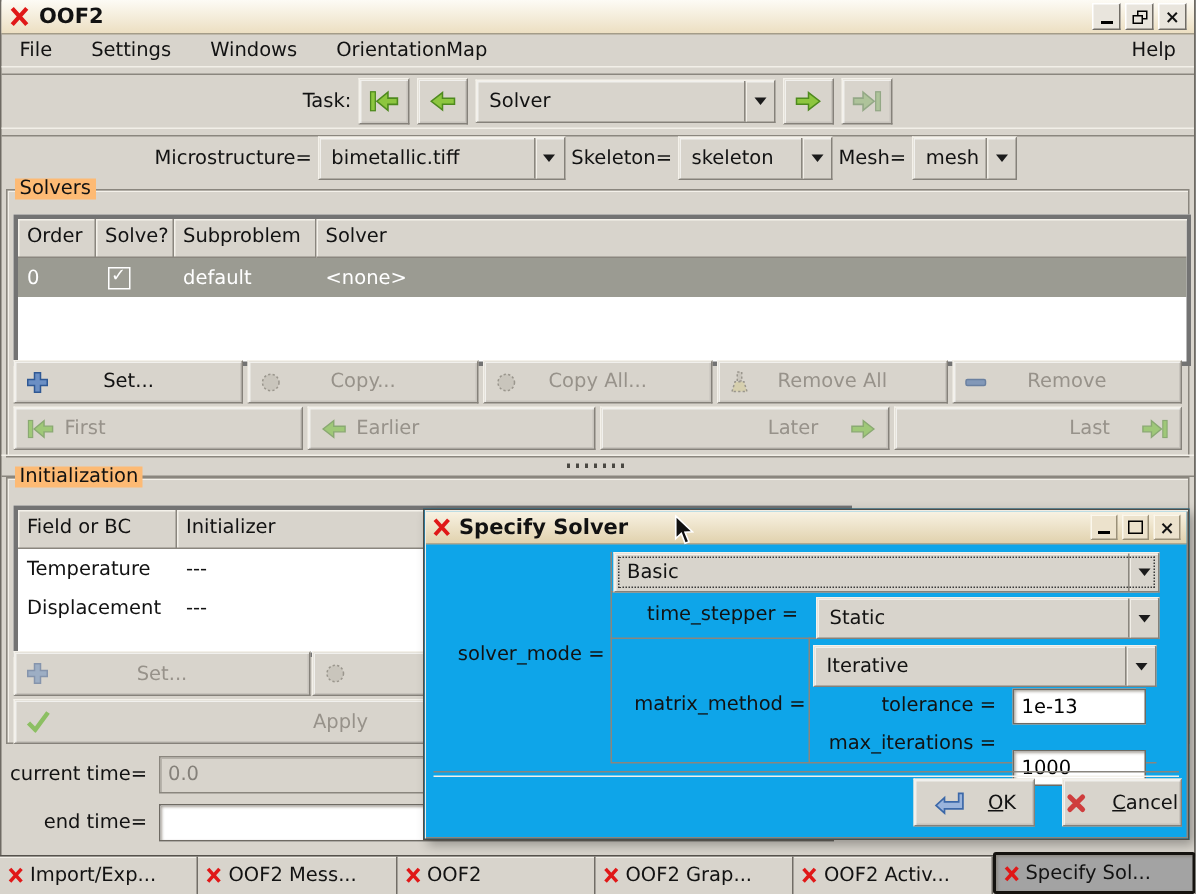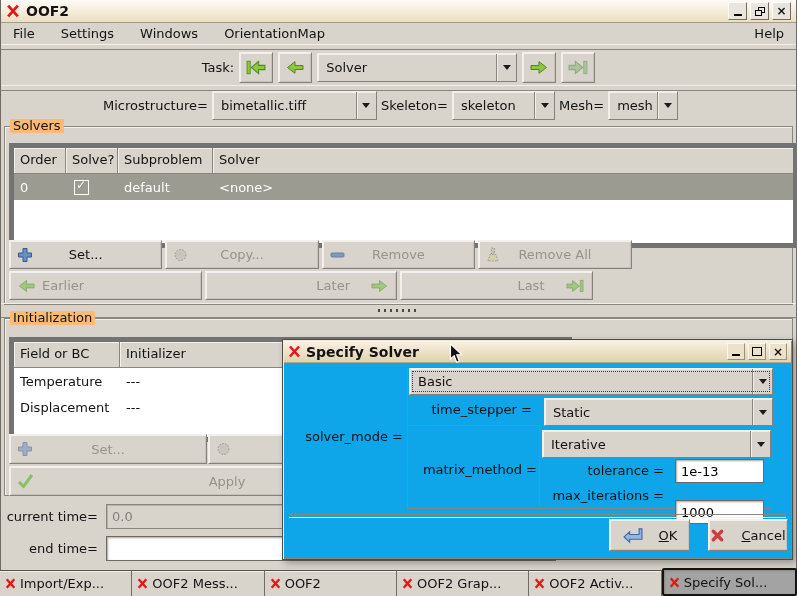--- a/index.html
+++ b/index.html
@@ -35,21 +35,21 @@
   .combo .dd{width:19px;align-self:stretch;display:flex;align-items:center;justify-content:center;
     border-left:1px solid #8a867e;box-shadow:inset 1px 0 0 #f2efe8;}
   .tri{width:0;height:0;border-left:4px solid transparent;border-right:4px solid transparent;border-top:5px solid #1b1b1b;}
   
   .microrow{position:absolute;left:1px;right:1px;top:89px;height:33px;display:flex;align-items:center;gap:4px;padding-left:102px;}
   
   .frame{position:absolute;border:1px solid #8a867e;box-shadow:inset 1px 1px 0 #f4f1ea;}
   .legend{position:absolute;top:-8px;left:5px;background:#fdba74;padding:0 3px;line-height:14px;}
   .solvers-frame{left:4px;top:126px;width:787px;height:177px;}
   .init-frame{left:4px;top:318px;width:787px;height:176px;}
-  .table{position:absolute;background:#fff;border:5px solid #737373;}
+  .table{position:absolute;background:#fff;border:3px solid #737373;}
   .thead{display:grid;height:26px;}
   .th{background:#d8d4cc;border-right:1px solid #8a867e;border-bottom:1px solid #8a867e;
     box-shadow:inset 1px 1px 0 #f4f1ea;padding:4px 0 0 6px;white-space:nowrap;}
   .trow{display:grid;align-items:center;height:26px;}
   .td{padding-left:6px;white-space:nowrap;}
   .sel{background:#9b9b92;color:#fff;}
   .grid4{grid-template-columns:52px 52px 95px 1fr;}
   .grid2{grid-template-columns:106px 1fr;}
   .cb{width:13px;height:13px;border:1px solid #fff;margin-left:8px;position:relative;}
   .cb::after{content:"✓";position:absolute;left:1px;top:-3px;font-size:12px;color:#fff;}
@@ -209,37 +209,52 @@
       <span class="btn rbtn disabled">
         <span class="ico-left">
             <svg width="15" height="15" viewBox="0 0 15 15">
               <circle cx="7.5" cy="7.5" r="5.5" fill="#c9c5bc" stroke="#9a968d" stroke-dasharray="1.5,1.5"></circle>
             </svg>
           </span>
         <span>Copy...</span>
       </span>
       <span class="btn rbtn disabled">
         <span class="ico-left">
-            <svg width="15" height="14" viewBox="0 0 15 14">
-              <rect x="1" y="5" width="13" height="4" rx="1" fill="#8298b8" stroke="#6a80a0"></rect>
+            <svg width="15" height="15" viewBox="0 0 15 15">
+              <circle cx="7.5" cy="7.5" r="5.5" fill="#c9c5bc" stroke="#9a968d" stroke-dasharray="1.5,1.5"></circle>
             </svg>
           </span>
-        <span>Remove</span>
+        <span>Copy All...</span>
       </span>
       <span class="btn rbtn disabled">
         <span class="ico-left">
             <svg width="14" height="16" viewBox="0 0 14 16">
               <rect x="5.5" y="1" width="3" height="6" fill="#c9c5bc" stroke="#9a968d" stroke-dasharray="1.5,1.5"></rect>
               <path d="M2 14 L4 7.5 h6 L12 14 z" fill="#d6cfae" stroke="#9a968d" stroke-dasharray="1.5,1.5"></path>
             </svg>
           </span>
         <span>Remove All</span>
       </span>
+      <span class="btn rbtn disabled">
+        <span class="ico-left">
+            <svg width="15" height="14" viewBox="0 0 15 14">
+              <rect x="1" y="5" width="13" height="4" rx="1" fill="#8298b8" stroke="#6a80a0"></rect>
+            </svg>
+          </span>
+        <span>Remove</span>
+      </span>
     </div>
     <div class="btnrow" style="top:144px;grid-template-columns:repeat(4,1fr)">
+      <span class="btn rbtn disabled nav-left">
+        <svg width="18" height="14" viewBox="0 0 19 14">
+            <rect x="1" y="1" width="3" height="12" fill="#9fc878" stroke="#8aa972" stroke-width="0.8"></rect>
+            <path d="M18 5 H12 V1.2 L5 7 l7 5.8 V9 h6 z" fill="#9fc878" stroke="#8aa972"></path>
+          </svg>
+        <span>First</span>
+      </span>
       <span class="btn rbtn disabled nav-left">
         <svg width="17" height="14" viewBox="0 0 18 14">
             <path d="M17 5 H9 V1.2 L1.5 7 L9 12.8 V9 h8 z" fill="#9fc878" stroke="#8aa972"></path>
           </svg>
         <span>Earlier</span>
       </span>
       <span class="btn rbtn disabled nav-right">
         <span>Later</span>
         <svg width="17" height="14" viewBox="0 0 18 14">
             <path d="M1 5 h8 V1.2 L16.5 7 L9 12.8 V9 H1 z" fill="#9fc878" stroke="#8aa972"></path>

